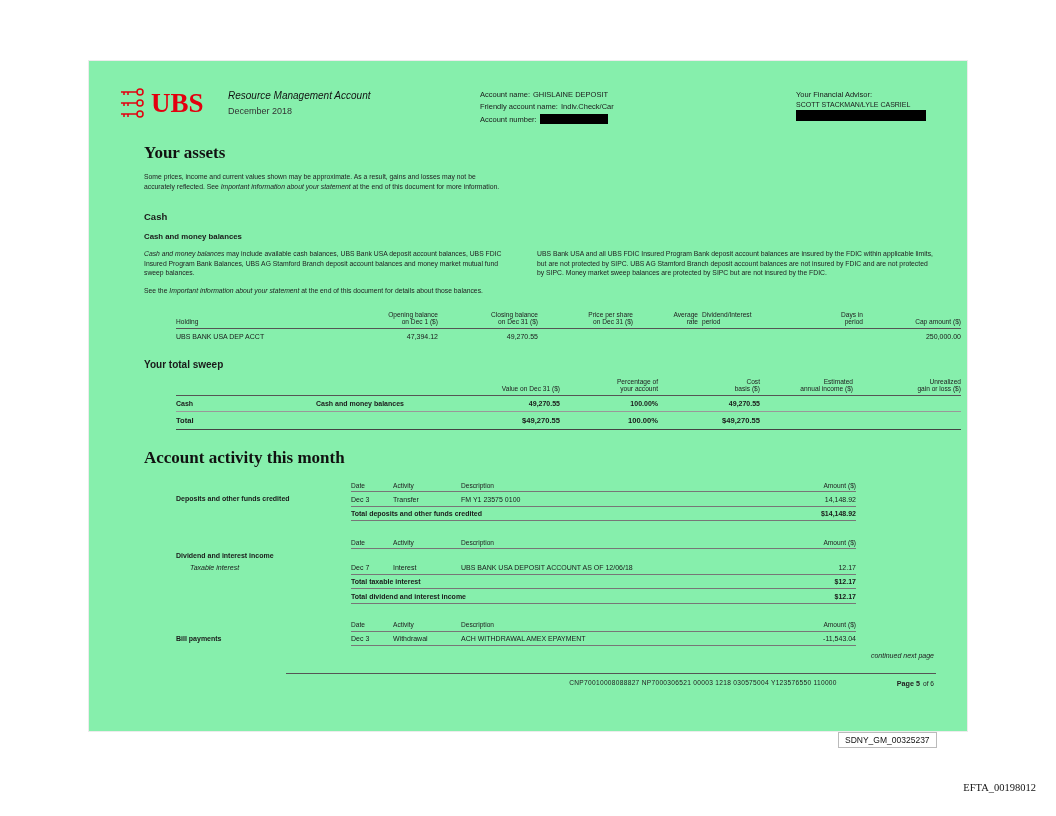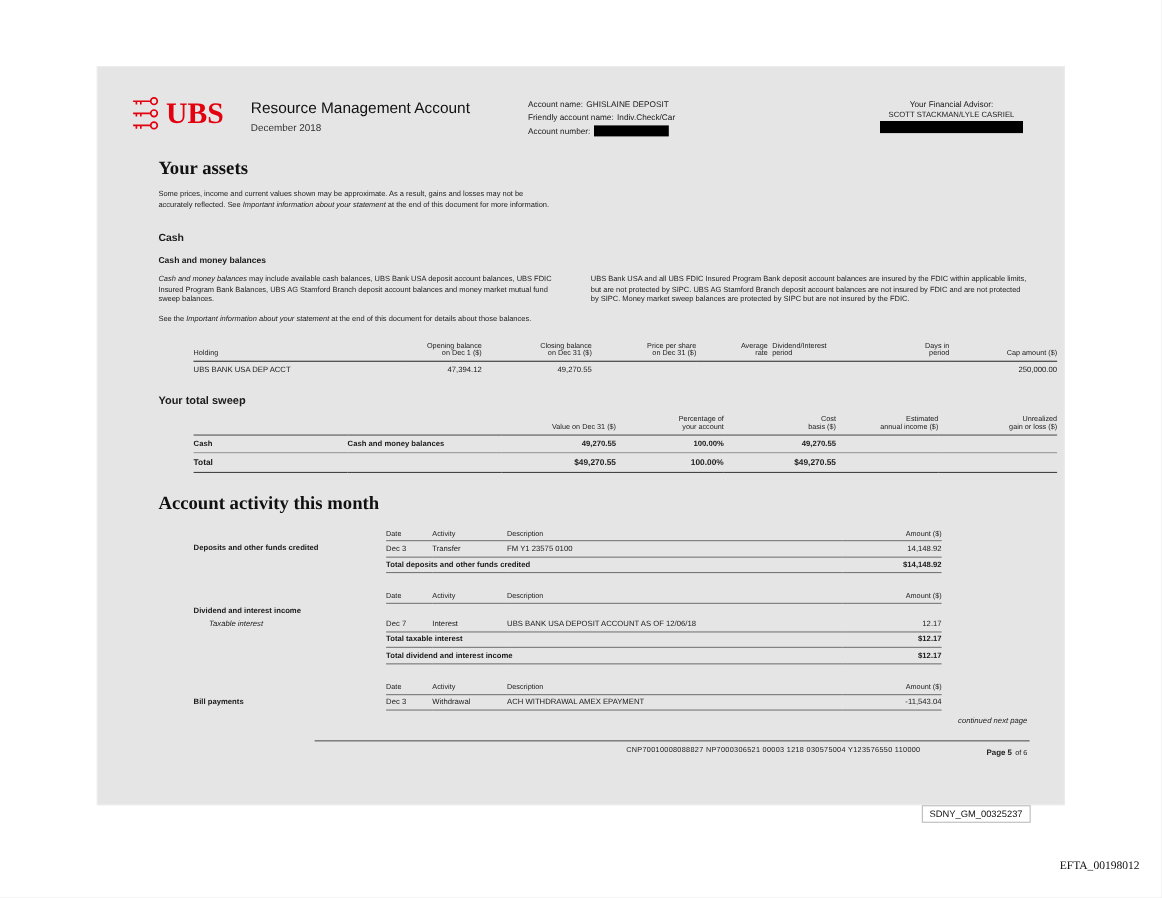--- a/index.html
+++ b/index.html
@@ -5,34 +5,34 @@
   * { box-sizing: border-box; }
   html,body { margin:0; padding:0; }
   body {
     width:1056px; height:816px; position:relative;
     background:#ffffff;
     font-family:"Liberation Sans", sans-serif;
     color:#1a1a1a;
   }
   .page {
     position:absolute; left:88px; top:60px; width:880px; height:672px;
-    background:#e5e5e5; border:1px solid #ececec;
+    background:#86efac; border:1px solid #ececec;
   }
   
   .doc-header { display:flex; margin:26px 33px 0 27px; align-items:flex-start; }
   .logo { display:flex; align-items:center; width:112px; }
   .logo-text { font-family:"Liberation Serif", serif; font-weight:700; font-size:27px; color:#e3000f; margin-left:5px; line-height:1; }
   .title-block { width:252px; padding-top:3px; }
-  .doc-title { font-size:14px; color:#111; }
+  .doc-title { font-size:10px; color:#111;font-style:italic; }
   .doc-period { font-size:9px; color:#333; margin-top:5px; }
   .account-block { width:316px; font-size:7.5px; padding-top:3px; }
   .acct-row { margin-bottom:3px; display:flex; align-items:center; }
   .lbl { font-weight:400; }
   .acct-row .lbl { margin-right:3px; }
-  .advisor-block { flex:1; text-align:center; font-size:7.5px; padding-top:3px; }
+  .advisor-block { flex:1; text-align:left; font-size:7.5px; padding-top:3px; }
   .advisor-name { font-size:7px; margin-top:2px; }
   .redact { display:inline-block; background:#000; height:10px; width:68px; }
   .redact.wide { width:130px; height:11px; margin-top:2px; }
   
   .main { margin:0 33px 0 55px; }
   .serif-h { font-family:"Liberation Serif", serif; font-weight:700; font-size:17px; margin:0; color:#111; }
   .your-assets { margin-top:16px; }
   .activity-h { margin-top:18px; }
   .disclaimer { width:362px; font-size:6.8px; line-height:1.4; color:#222; margin-top:9px; }
   .cash-h { font-size:9.5px; font-weight:700; margin-top:20px; }

